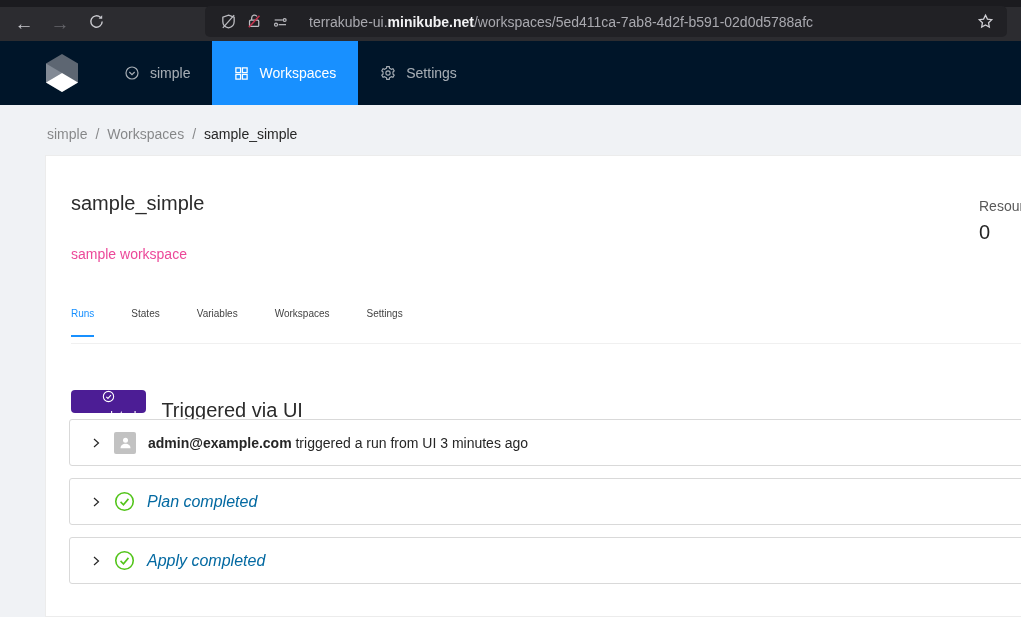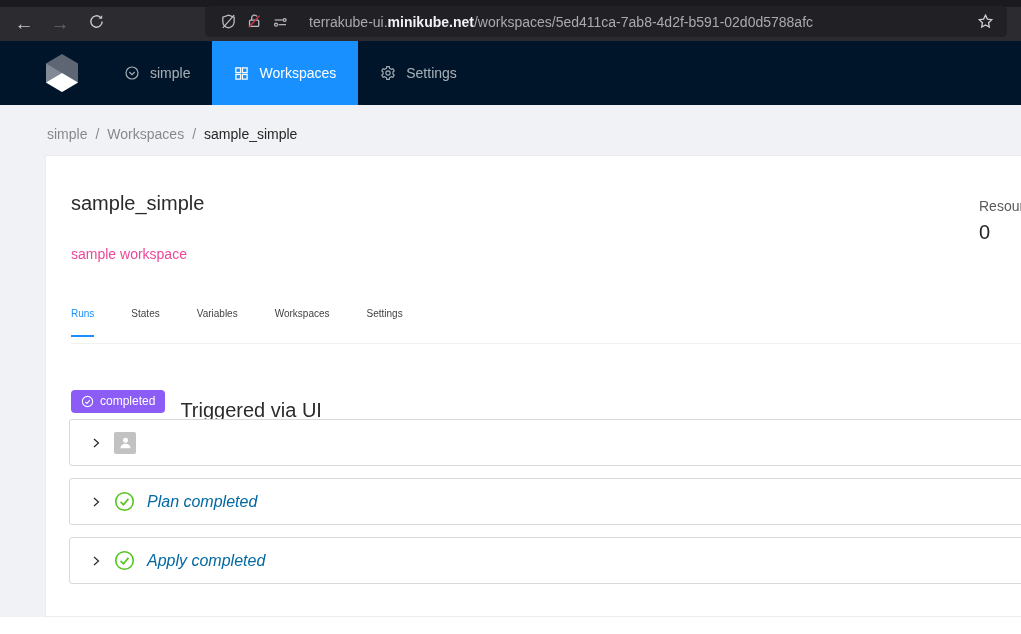--- a/index.html
+++ b/index.html
@@ -52,21 +52,21 @@
 
   
   .tabs { position:absolute; left:25px; top:152px; display:flex; gap:37px; font-size:10px; color:#434343; }
   .tab { padding-bottom:16px; cursor:pointer; }
   .tab.active { color:#1890ff; border-bottom:2px solid #1890ff; }
   .tabs-divider { position:absolute; left:25px; top:187px; width:1030px; height:1px; background:#f0f0f0; }
 
   
   .run-header { position:absolute; left:25px; top:224px; display:flex; align-items:center; gap:15px; }
   .status-badge { display:flex; align-items:center; gap:6px; height:23px; padding:0 10px;
-                  background:#8b5cf6; border-radius:4px; color:#fff; font-size:12px; }
+                  background:#4c1d95; border-radius:4px; color:#fff; font-size:12px;flex-direction:column; }
   .run-title { font-size:20px; font-weight:500; color:#2b2b2b;margin-top:19px; }
 
   
   .panel { position:absolute; left:23px; width:calc(100% - 46px); height:47px; background:#fff;
            border:1px solid #d9d9d9; border-radius:3px; display:flex; align-items:center;
            padding-left:20px; gap:12px; cursor:pointer; }
   .panel.p1 { top:263px; } .panel.p2 { top:322px; } .panel.p3 { top:381px; }
   .chev { display:flex; align-items:center; flex:0 0 auto; }
   .avatar { width:22px; height:22px; border-radius:2px; background:#c2c2c2; display:flex;
             align-items:center; justify-content:center; flex:0 0 auto; }
@@ -214,20 +214,21 @@
         <svg width="12" height="12" viewBox="0 0 24 24" fill="none" stroke="#262626" stroke-width="2.4">
           <polyline points="8,4 17,12 8,20"></polyline>
         </svg>
       </span>
       <span class="avatar">
         <svg width="15" height="15" viewBox="0 0 24 24" fill="#fff">
           <circle cx="12" cy="8.5" r="4"></circle>
             <path d="M4 21c0-4.2 3.6-7 8-7s8 2.8 8 7z"></path>
         </svg>
       </span>
+      <span class="trigger-text"><span class="user">admin@example.com</span> <span>triggered a run from UI 3 minutes ago</span></span>
     </div>
 
     <div class="panel p2">
       <span class="chev">
         <svg width="12" height="12" viewBox="0 0 24 24" fill="none" stroke="#262626" stroke-width="2.4">
           <polyline points="8,4 17,12 8,20"></polyline>
         </svg>
       </span>
       <span class="check-wrap">
         <svg width="21" height="21" viewBox="0 0 24 24" fill="none" stroke="#52c41a" stroke-width="1.8">

